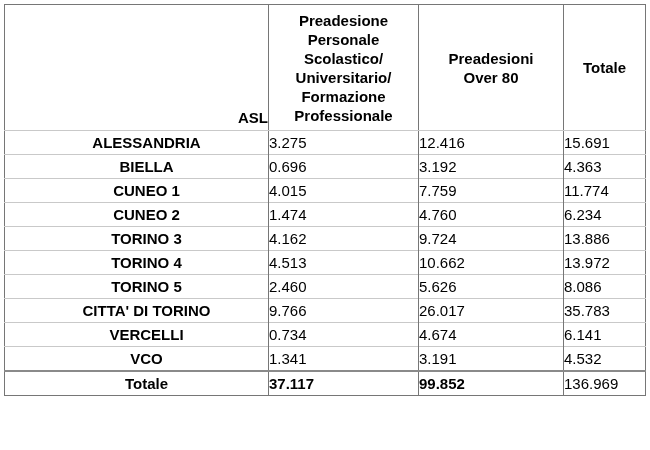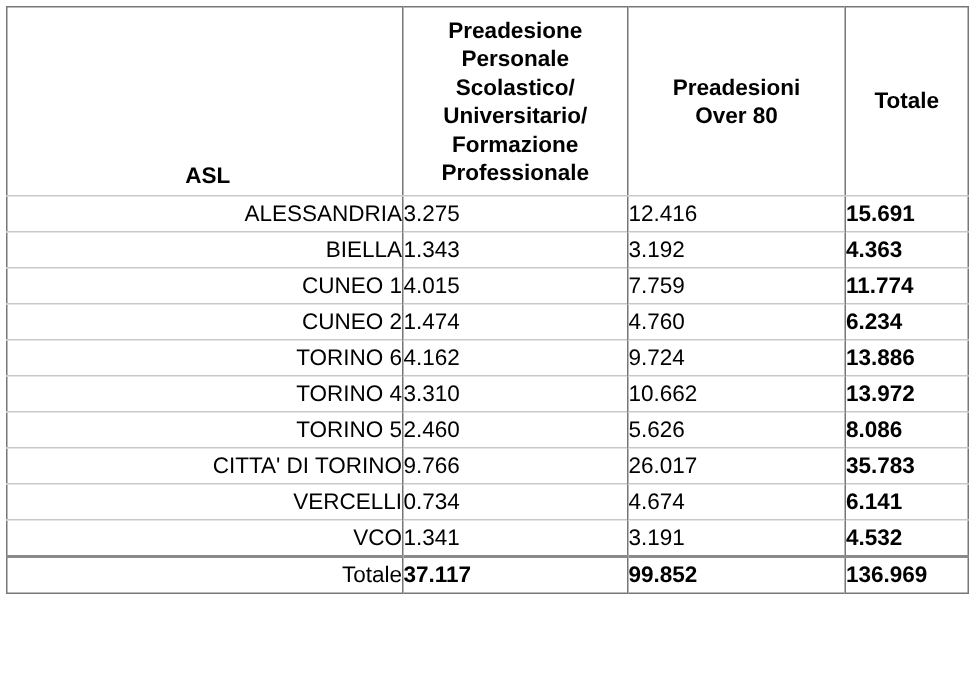--- a/index.html
+++ b/index.html
@@ -36,44 +36,44 @@
     border-left: 1px solid #767676;
   }
   
   thead tr { height: 126px; }
   thead th {
     font-weight: bold;
     line-height: 19px;
     border-bottom: 1px solid #c9c9c9;
   }
   th.h-asl {
-    text-align: center;
+    text-align: right;
     vertical-align: bottom;
     padding: 16px 0 3px 4px;
   }
   th.h-center {
     text-align: center;
     vertical-align: middle;
     white-space: pre-line;
   }
   
   tbody tr { height: 24px; }
   tbody tr + tr td {
     border-top: 1px solid #c9c9c9;
   }
   td.asl {
-    text-align: right;
+    text-align: center;
     padding-left: 20px;
-    font-weight: normal;
+    font-weight: bold;
   }
   td.num {
     padding-right: 13px;
   }
   td.tot {
-    font-weight: bold;
+    font-weight: normal;
   }
   
   tfoot tr { height: 25px; }
   tfoot td {
     border-top: 2px solid #8a8a8a;
     font-weight: bold;
   }
 </style>
 </head>
 <body>
@@ -102,45 +102,45 @@
     </thead>
     <tbody>
       <tr>
         <td class="asl">ALESSANDRIA</td>
         <td class="num">3.275</td>
         <td class="num">12.416</td>
         <td class="num tot">15.691</td>
       </tr>
       <tr>
         <td class="asl">BIELLA</td>
-        <td class="num">1.343</td>
+        <td class="num">0.696</td>
         <td class="num">3.192</td>
         <td class="num tot">4.363</td>
       </tr>
       <tr>
         <td class="asl">CUNEO 1</td>
         <td class="num">4.015</td>
         <td class="num">7.759</td>
         <td class="num tot">11.774</td>
       </tr>
       <tr>
         <td class="asl">CUNEO 2</td>
         <td class="num">1.474</td>
         <td class="num">4.760</td>
         <td class="num tot">6.234</td>
       </tr>
       <tr>
-        <td class="asl">TORINO 6</td>
+        <td class="asl">TORINO 3</td>
         <td class="num">4.162</td>
         <td class="num">9.724</td>
         <td class="num tot">13.886</td>
       </tr>
       <tr>
         <td class="asl">TORINO 4</td>
-        <td class="num">3.310</td>
+        <td class="num">4.513</td>
         <td class="num">10.662</td>
         <td class="num tot">13.972</td>
       </tr>
       <tr>
         <td class="asl">TORINO 5</td>
         <td class="num">2.460</td>
         <td class="num">5.626</td>
         <td class="num tot">8.086</td>
       </tr>
       <tr>

